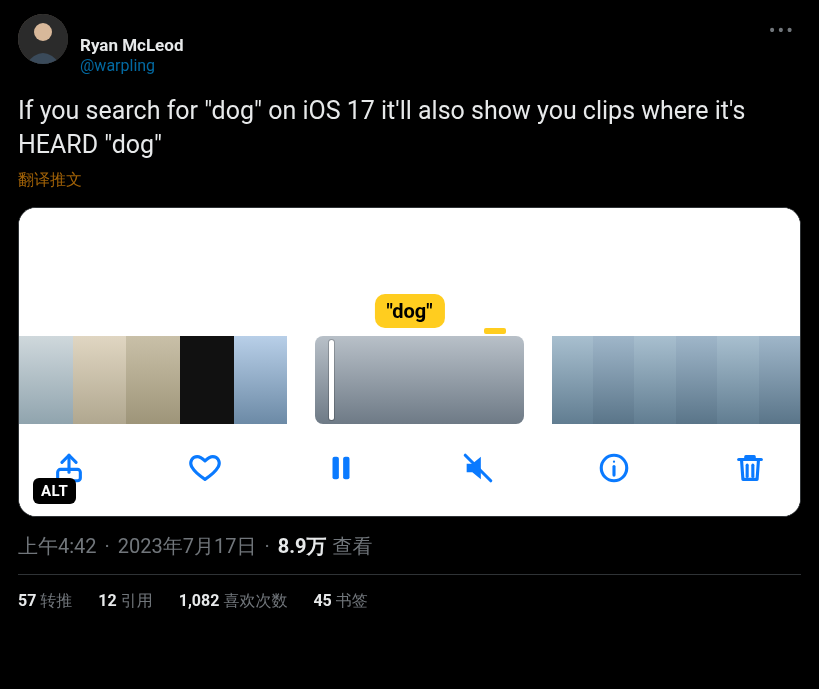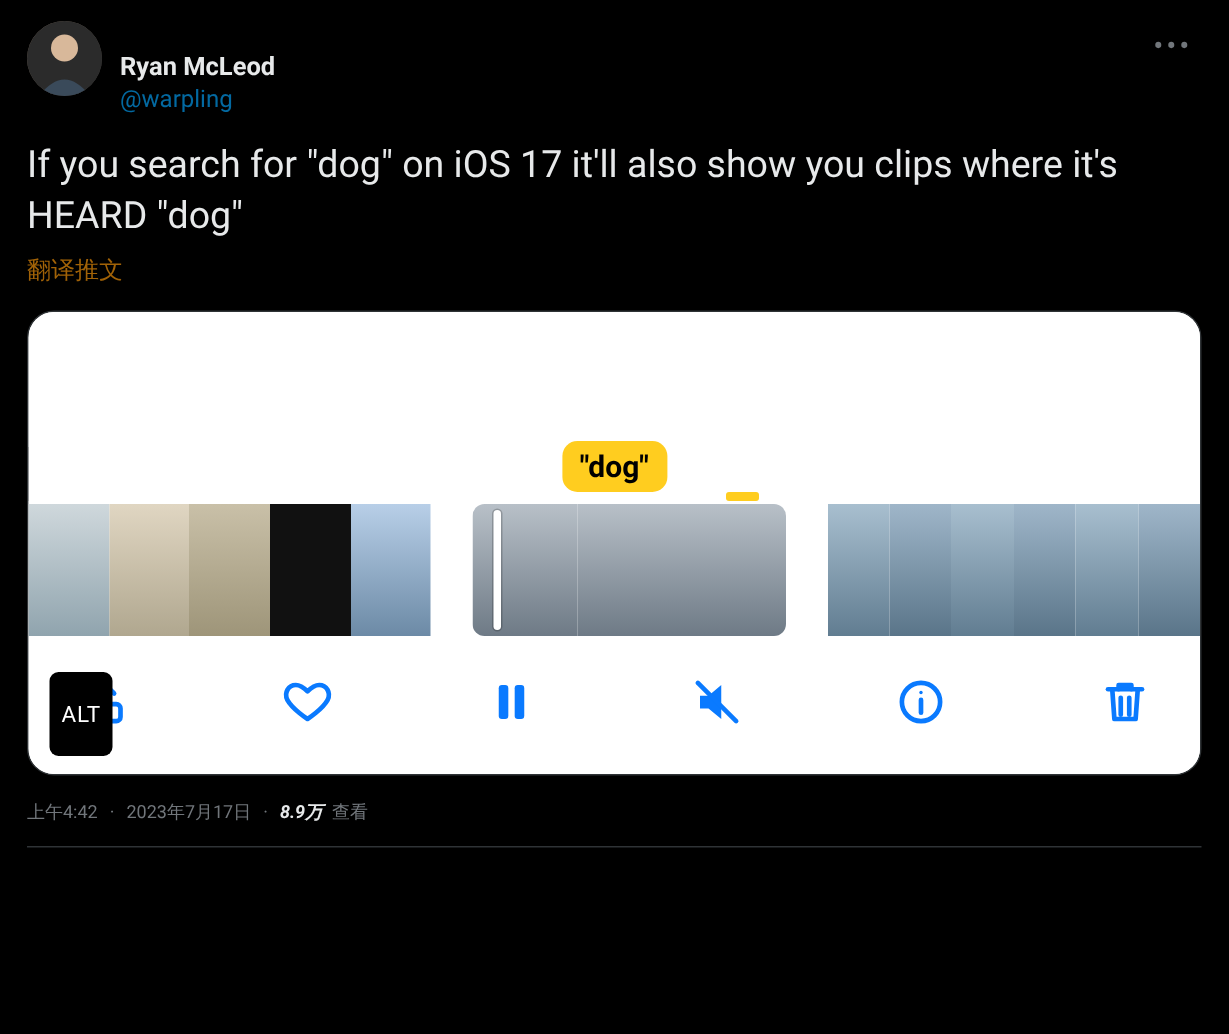--- a/index.html
+++ b/index.html
@@ -31,24 +31,24 @@
   .clip.a .frame:nth-child(4){background:#111;}
   .clip.a .frame:nth-child(5){background:linear-gradient(#b8cfe8,#6c8aa6);}
   .clip.b .frame{background:linear-gradient(#b8c0c8,#6e7a86);}
   .clip.b .playhead{position:absolute; left:14px; top:4px; bottom:4px; width:5px; background:#fff; border-radius:3px; box-shadow:0 0 0 1px rgba(0,0,0,.2);}
   .clip.c .frame{background:linear-gradient(#9fb6c9,#5a7589);} 
   .clip.c .frame:nth-child(odd){background:linear-gradient(#a8bfcf,#617d91);}
   .toolbar { display:flex; align-items:center; justify-content:space-between; padding: 14px 26px 24px 26px; background:#fff; }
   .tb-btn { width:48px; height:48px; display:flex; align-items:center; justify-content:center; color:#0a7aff; cursor:pointer; }
   .tb-btn svg { width:34px; height:34px; stroke:#0a7aff; fill:none; stroke-width:2.2; stroke-linecap:round; stroke-linejoin:round; }
   .tb-btn.pause svg rect{ fill:#0a7aff; stroke:none; }
-  .alt-badge { position:absolute; left:14px; bottom:12px; background:#000; color:#fff; font-weight:400; font-size:15px; padding:19px 8px; border-radius:6px; letter-spacing:0.5px; }
-  .meta-row { margin-top:16px; color:#71767b; font-size:12px; display:flex; align-items:center; gap:6px; flex-wrap:wrap; }
+  .alt-badge { position:absolute; left:14px; bottom:12px; background:#000; color:#fff; font-weight:700; font-size:15px; padding:4px 8px; border-radius:6px; letter-spacing:0.5px; }
+  .meta-row { margin-top:16px; color:#71767b; font-size:20px; display:flex; align-items:center; gap:6px; flex-wrap:wrap; }
   .meta-row .dot::before{content:"·"; margin:0 2px;}
-  .meta-row .views-num{ color:#e7e9ea; font-weight:700;font-style:italic; }
+  .meta-row .views-num{ color:#e7e9ea; font-weight:700; }
   .divider { height:1px; background:#2f3336; margin-top:14px; }
   .stats-row { display:flex; gap:26px; padding:16px 0 0 0; color:#71767b; font-size:16px; }
   .stats-row .stat .num{ color:#e7e9ea; font-weight:700; margin-right:4px; }
 </style>
 </head>
 <body>
 
 <div class="tweet">
   <div class="header">
     <div class="avatar">
@@ -148,13 +148,27 @@
     <span>上午4:42</span>
     <span class="dot"></span>
     <span>2023年7月17日</span>
     <span class="dot"></span>
     <span class="views-num">8.9万</span>
     <span>查看</span>
   </div>
 
   <div class="divider"></div>
 
+  <div class="stats-row">
+    <div class="stat">
+      <span class="num">57</span><span>转推</span>
+    </div>
+    <div class="stat">
+      <span class="num">12</span><span>引用</span>
+    </div>
+    <div class="stat">
+      <span class="num">1,082</span><span>喜欢次数</span>
+    </div>
+    <div class="stat">
+      <span class="num">45</span><span>书签</span>
+    </div>
+  </div>
 </div>
 
 </body></html>

